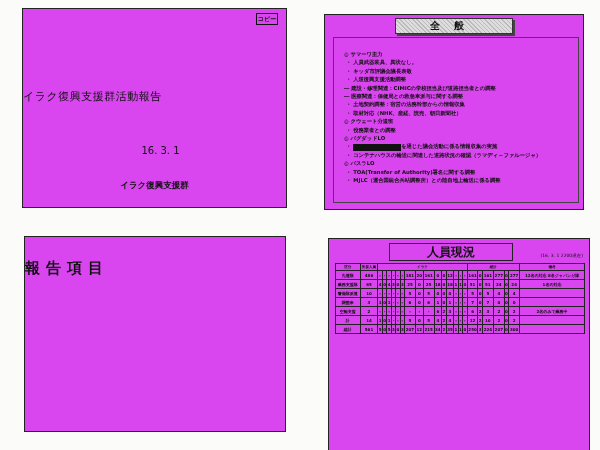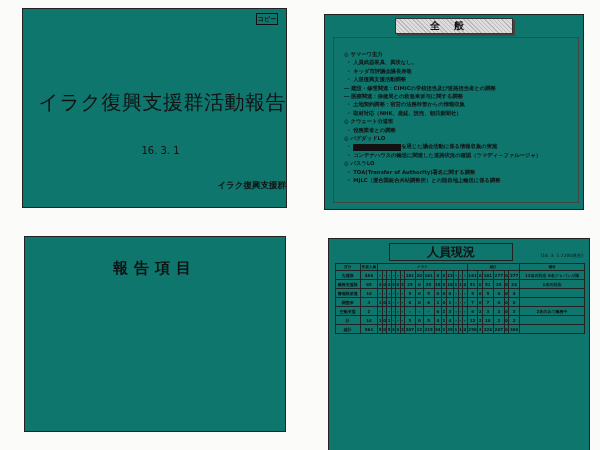--- a/index.html
+++ b/index.html
@@ -1,44 +1,44 @@
 <!DOCTYPE html>
 <html><head>
 <meta charset="utf-8">
 <style>
   html, body { margin:0; padding:0; }
   body { width:600px; height:450px; background:#fbfbfa; position:relative; overflow:hidden;
          font-family:"DejaVu Sans", sans-serif; color:#111; }
-  .slide { position:absolute; background:#0f766e; border:1.5px solid #222; box-sizing:border-box; }
+  .slide { position:absolute; background:#d946ef; border:1.5px solid #222; box-sizing:border-box; }
   #s1 { left:22px; top:8px; width:265px; height:200px; }
   #s2 { left:324px; top:14px; width:260px; height:196px; }
   #s3 { left:24px; top:236px; width:262px; height:196px; }
   #s4 { left:328px; top:238px; width:262px; height:224px; }
 
   
   .stamp { position:absolute; right:8px; top:4px; width:20px; height:10px; border:1.5px solid #111;
            font-size:6px; line-height:10px; text-align:center; font-weight:bold; }
-  .s1-title { position:absolute; left:0; right:0; top:80px; text-align:right; font-size:20px; letter-spacing:0.5px; }
+  .s1-title { position:absolute; left:0; right:0; top:80px; text-align:left; font-size:11px; letter-spacing:0.5px; }
   .s1-date { position:absolute; left:12px; right:0; top:136px; text-align:center; font-size:10px; }
-  .s1-org { position:absolute; left:0; right:0; top:171px; text-align:right; font-size:8.5px; font-weight:bold; }
+  .s1-org { position:absolute; left:0; right:0; top:171px; text-align:center; font-size:8.5px; font-weight:bold; }
 
   
   .s2-header { position:absolute; left:70px; top:3px; width:116px; height:14px; border:1.5px solid #333;
                background:repeating-linear-gradient(45deg,#bbb 0 1px,#ddd 1px 3px); text-align:center;
                font-size:10px; font-weight:bold; line-height:14px; letter-spacing:14px; box-shadow:2px 2px 0 #444; }
   .s2-box { position:absolute; left:8px; top:22px; right:4px; bottom:6px; border:1.5px solid #444; }
   .s2-list { position:absolute; left:10px; top:12px; font-size:5.3px; line-height:8.4px; font-weight:bold; white-space:nowrap; }
   .s2-list .sec::before { content:"◎ "; }
   .s2-list .b { padding-left:2px; }
   .s2-list .b::before { content:"・ "; }
   .s2-list .d::before { content:"― "; }
   .redact { display:inline-block; width:48px; height:7px; background:#111; vertical-align:middle; }
 
   
-  .s3-title { position:absolute; left:0; right:0; top:22px; text-align:center; font-size:15px; font-weight:bold; letter-spacing:6px; }
+  .s3-title { position:absolute; left:0; right:0; top:22px; text-align:left; font-size:15px; font-weight:bold; letter-spacing:6px; }
   .s3-list { position:absolute; left:40px; top:62px; font-size:10px; font-weight:bold; }
   .s3-list div { height:24px; }
   .s3-list .n { display:inline-block; width:18px; }
 
   
   .s4-title { position:absolute; left:60px; top:4px; width:122px; height:16px; border:1.5px solid #222;
               text-align:center; font-size:12px; font-weight:bold; line-height:16px; }
   .s4-date { position:absolute; right:6px; top:14px; font-size:4.5px; }
   table.pt { position:absolute; left:6px; top:24px; width:250px; border-collapse:collapse; font-size:4px; }
   table.pt td, table.pt th { border:0.8px solid #222; text-align:center; padding:0; font-weight:bold; }

